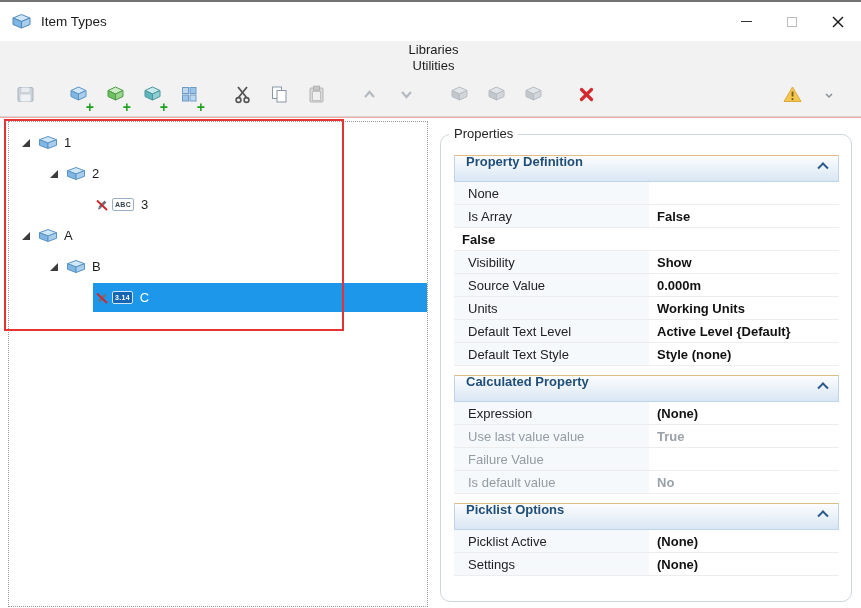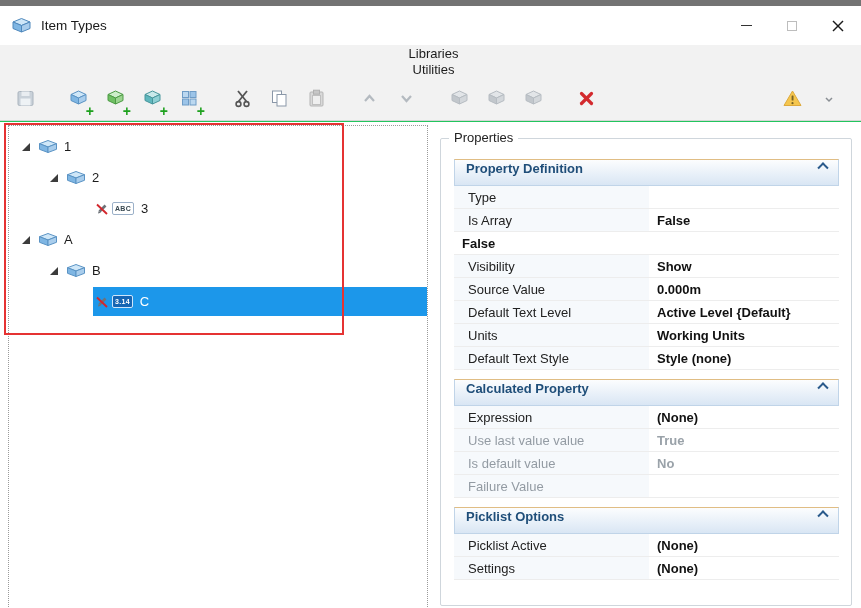--- a/index.html
+++ b/index.html
@@ -1,18 +1,18 @@
 <!DOCTYPE html>
 <html><head>
 <meta charset="utf-8">
 <style>
   * { box-sizing: border-box; margin: 0; padding: 0; }
   html,body { width:861px; height:608px; overflow:hidden; }
   body { font-family:"Liberation Sans", sans-serif; background:#fff; position:relative; }
-  .window { position:absolute; inset:0; border-top:6px solid #737373; background:#22c55e; }
+  .window { position:absolute; inset:0; border-top:2px solid #737373; background:#fca5a5; }
 
   
   .titlebar { height:39px; display:flex; align-items:center; padding-left:12px; background:#fff; }
   .app-icon { width:20px; height:16px; margin-right:9px; display:flex; align-items:center; }
   .title-text { font-size:13.5px; color:#1a1a1a; }
   .win-controls { margin-left:auto; display:flex; height:100%; }
   .win-btn { width:46px; height:100%; display:flex; align-items:center; justify-content:center; background:none; border:none; cursor:pointer; }
   .min-glyph { display:block; width:11px; height:0; border-top:1.5px solid #333; }
   .max-glyph { display:block; width:10px; height:10px; border:1.3px solid #bdbdbd; }
 
@@ -43,26 +43,26 @@
   .noedit { margin-right:3px; display:flex; align-items:center; }
   .badge { font-size:7px; font-weight:bold; letter-spacing:.3px; padding:2px 2px; border-radius:2px; margin-right:7px; line-height:1; }
   .badge-text { background:#fff; color:#37474f; border:1px solid #9bb0c8; }
   .badge-num { background:#3a78c9; color:#fff; border:1px solid #2c5c9c; }
   .selected .badge-num { background:#1665b3; border:1px solid #cfe6fb; }
 
   
   .annotation-box { position:absolute; left:4px; top:117px; width:340px; height:212px; border:2px solid #e53333; z-index:30; pointer-events:none; }
 
   
-  .props-group { position:absolute; left:440px; top:16px; width:412px; height:468px; border:1px solid #cfd6dc; border-radius:2px; background:#fff; }
+  .props-group { position:absolute; left:440px; top:16px; width:412px; height:468px; border:1px solid #cfd6dc; border-radius:10px; background:#fff; }
   .props-legend { position:absolute; top:-9px; left:8px; background:#fff; padding:0 5px; font-size:13px; color:#222; }
   .sections { padding:20px 12px 0 13px; }
   .section { margin-bottom:9px; }
   .sec-header { height:27px; background:linear-gradient(#fcfdfe, #d9e6f4); border:1px solid #c0d4e8; border-top:1px solid #e0bd84;
-    display:flex; align-items:flex-start; padding:1px 11px; cursor:pointer; }
+    display:flex; align-items:flex-end; padding:12px 11px; cursor:pointer; }
   .sec-title { font-weight:bold; font-size:13px; color:#1f4e79; }
   .chevron { margin-left:auto; width:8px; height:8px; border-top:2px solid #2a5a8c; border-left:2px solid #2a5a8c; transform:rotate(45deg) translate(2px,2px); }
   .rows { background:#fff; }
   .prow { display:grid; grid-template-columns:195px 1fr; height:23px; align-items:center; border-bottom:1px solid #ededed; font-size:13px; }
   .plabel { background:#f6f9fc; height:100%; display:flex; align-items:center; padding-left:14px; color:#222; }
   .pvalue { font-weight:bold; color:#111; padding-left:8px; cursor:default; }
   .prow.disabled .plabel { color:#939ba3; }
   .prow.disabled .pvalue { color:#9aa2a9; }
 </style>
 </head>
@@ -300,44 +300,44 @@
     <div class="props-group">
       <span class="props-legend">Properties</span>
       <div class="sections" id="sections">
           <div class="section">
             <div class="sec-header">
               <span class="sec-title">Property Definition</span>
               <span class="chevron"></span>
             </div>
             <div class="rows">
               <div class="prow">
-                <span class="plabel">Type</span>
+                <span class="plabel">None</span>
               </div>
               <div class="prow">
                 <span class="plabel">Is Array</span>
                 <span class="pvalue">False</span>
               </div>
               <div class="prow">
                 <span class="pvalue">False</span>
               </div>
               <div class="prow">
                 <span class="plabel">Visibility</span>
                 <span class="pvalue">Show</span>
               </div>
               <div class="prow">
                 <span class="plabel">Source Value</span>
                 <span class="pvalue">0.000m</span>
               </div>
               <div class="prow">
+                <span class="plabel">Units</span>
+                <span class="pvalue">Working Units</span>
+              </div>
+              <div class="prow">
                 <span class="plabel">Default Text Level</span>
                 <span class="pvalue">Active Level {Default}</span>
-              </div>
-              <div class="prow">
-                <span class="plabel">Units</span>
-                <span class="pvalue">Working Units</span>
               </div>
               <div class="prow">
                 <span class="plabel">Default Text Style</span>
                 <span class="pvalue">Style (none)</span>
               </div>
             </div>
           </div>
           <div class="section">
             <div class="sec-header">
               <span class="sec-title">Calculated Property</span>
@@ -346,26 +346,26 @@
             <div class="rows">
               <div class="prow">
                 <span class="plabel">Expression</span>
                 <span class="pvalue">(None)</span>
               </div>
               <div class="prow disabled">
                 <span class="plabel">Use last value value</span>
                 <span class="pvalue">True</span>
               </div>
               <div class="prow disabled">
+                <span class="plabel">Failure Value</span>
+                <span class="pvalue"></span>
+              </div>
+              <div class="prow disabled">
                 <span class="plabel">Is default value</span>
                 <span class="pvalue">No</span>
-              </div>
-              <div class="prow disabled">
-                <span class="plabel">Failure Value</span>
-                <span class="pvalue"></span>
               </div>
             </div>
           </div>
           <div class="section">
             <div class="sec-header">
               <span class="sec-title">Picklist Options</span>
               <span class="chevron"></span>
             </div>
             <div class="rows">
               <div class="prow">

